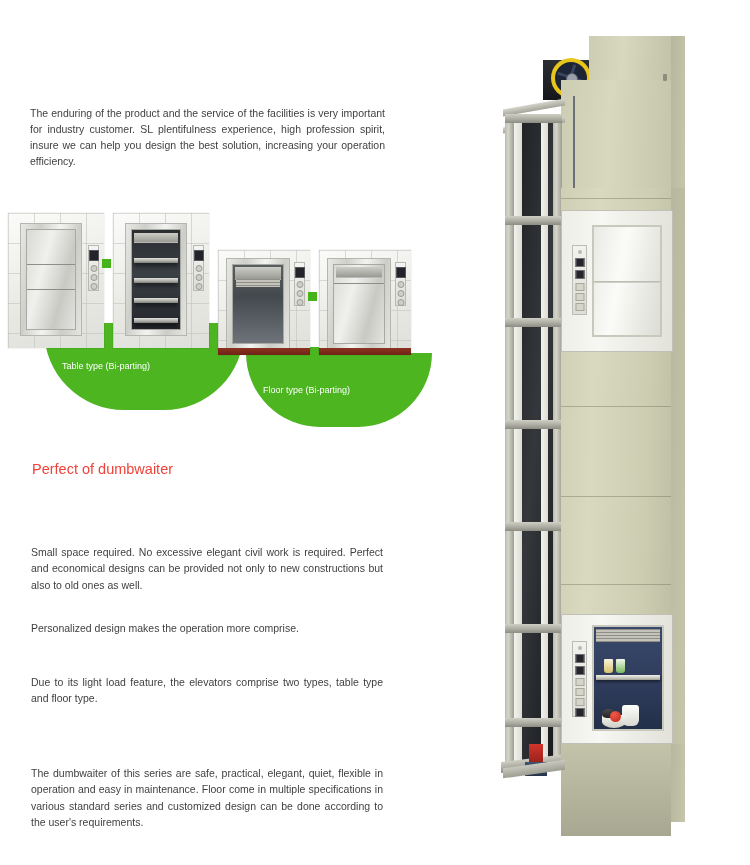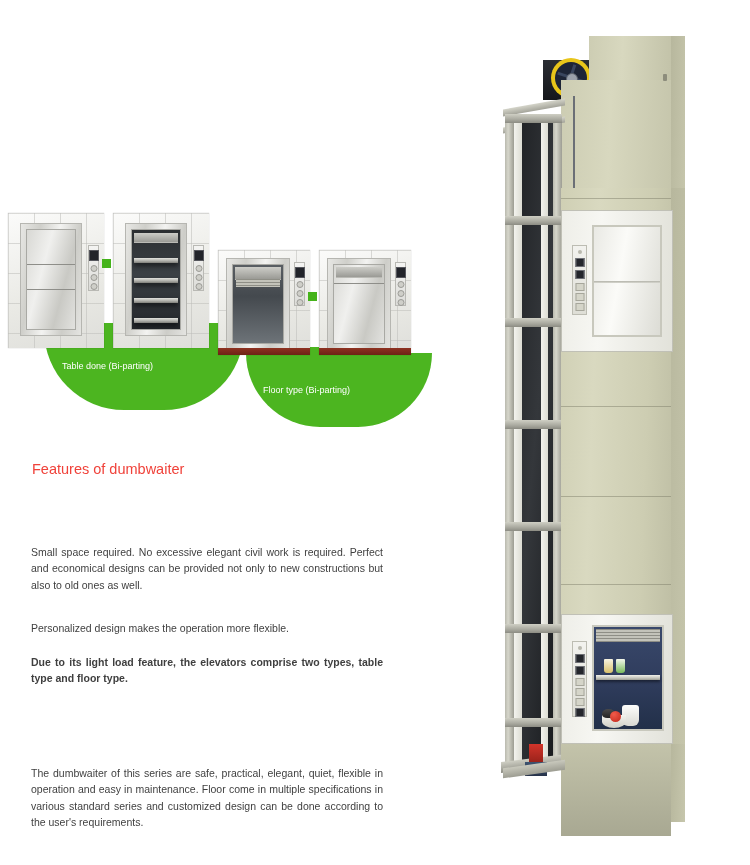--- a/index.html
+++ b/index.html
@@ -189,21 +189,21 @@
     position: absolute;
     left: 31px;
     width: 352px;
     font-size: 10.5px;
     line-height: 1.55;
     text-align: justify;
     color: #3f3f3f;
   }
   #feature-1 { top: 544px; }
   #feature-2 { top: 620px; }
-  #feature-3 { top: 654px; font-weight: bold; }
+  #feature-3 { top: 674px; }
   #feature-4 { top: 765px; }
 
   
   #shaft-illustration {
     position: absolute;
     left: 495px;
     top: 18px;
     width: 250px;
     height: 830px;
   }
@@ -378,27 +378,28 @@
     position: absolute;
     background: linear-gradient(180deg,#c3c3aa,#a8a892);
   }
 </style>
 </head>
 <body>
 
 <div id="left-column">
 
 
+  <div id="intro-paragraph">The enduring of the product and the service of the facilities is very important for industry customer. SL plentifulness experience, high profession spirit, insure we can help you design the best solution, increasing your operation efficiency.</div>
 
   <div id="gallery">
 
     <div class="callout" style="left:44px; top:125px; width:200px; height:80px; border-radius:0 0 110px 110px;">
     </div>
     <div class="callout" style="left:88px; top:118px; width:130px; height:10px;"></div>
-    <div class="callout-label" style="left:62px; top:156px;">Table done (Bi-parting)</div>
+    <div class="callout-label" style="left:62px; top:156px;">Table type (Bi-parting)</div>
 
     <div class="callout" style="left:184px; top:140px; width:46px; height:12px; clip-path: polygon(0 30%, 70% 30%, 70% 0, 100% 50%, 70% 100%, 70% 70%, 0 70%);"></div>
     <div class="callout" style="left:246px; top:148px; width:186px; height:74px; border-radius:0 0 100px 100px;"></div>
     <div class="callout" style="left:286px; top:142px; width:110px; height:9px;"></div>
     <div class="callout-label" style="left:263px; top:180px;">Floor type (Bi-parting)</div>
 
     <div class="photo-pair" id="pair-table">
 
       <div class="photo" style="left:0; width:96px; height:135px;">
         <div class="tile-wall"></div>
@@ -473,25 +474,25 @@
         <div class="call-panel" style="left:76px; top:12px; width:11px; height:44px;">
           <div class="cp-screen"></div>
           <div class="cp-btn" style="top:18px;"></div>
           <div class="cp-btn" style="top:27px;"></div>
           <div class="cp-btn" style="top:36px;"></div>
         </div>
       </div>
     </div>
   </div>
 
-  <div id="features-heading">Features of dumbwaiter</div>
+  <div id="features-heading">Perfect of dumbwaiter</div>
 
   <div class="feature-paragraph" id="feature-1">Small space required. No excessive elegant civil work is required. Perfect and economical designs can be provided not only to new constructions but also to old ones as well.</div>
 
-  <div class="feature-paragraph" id="feature-2">Personalized design makes the operation more flexible.</div>
+  <div class="feature-paragraph" id="feature-2">Personalized design makes the operation more comprise.</div>
 
   <div class="feature-paragraph" id="feature-3">Due to its light load feature, the elevators comprise two types, table type and floor type.</div>
 
   <div class="feature-paragraph" id="feature-4">The dumbwaiter of this series are safe, practical, elegant, quiet, flexible in operation and easy in maintenance. Floor come in multiple specifications in various standard series and customized design can be done according to the user's requirements.</div>
 </div>
 
 <div id="shaft-illustration">
 
   <div class="motor-block" style="left:48px; top:42px; width:46px; height:40px;"></div>
   <div class="sheave-outer" style="left:56px; top:40px; width:40px; height:40px;"></div>

